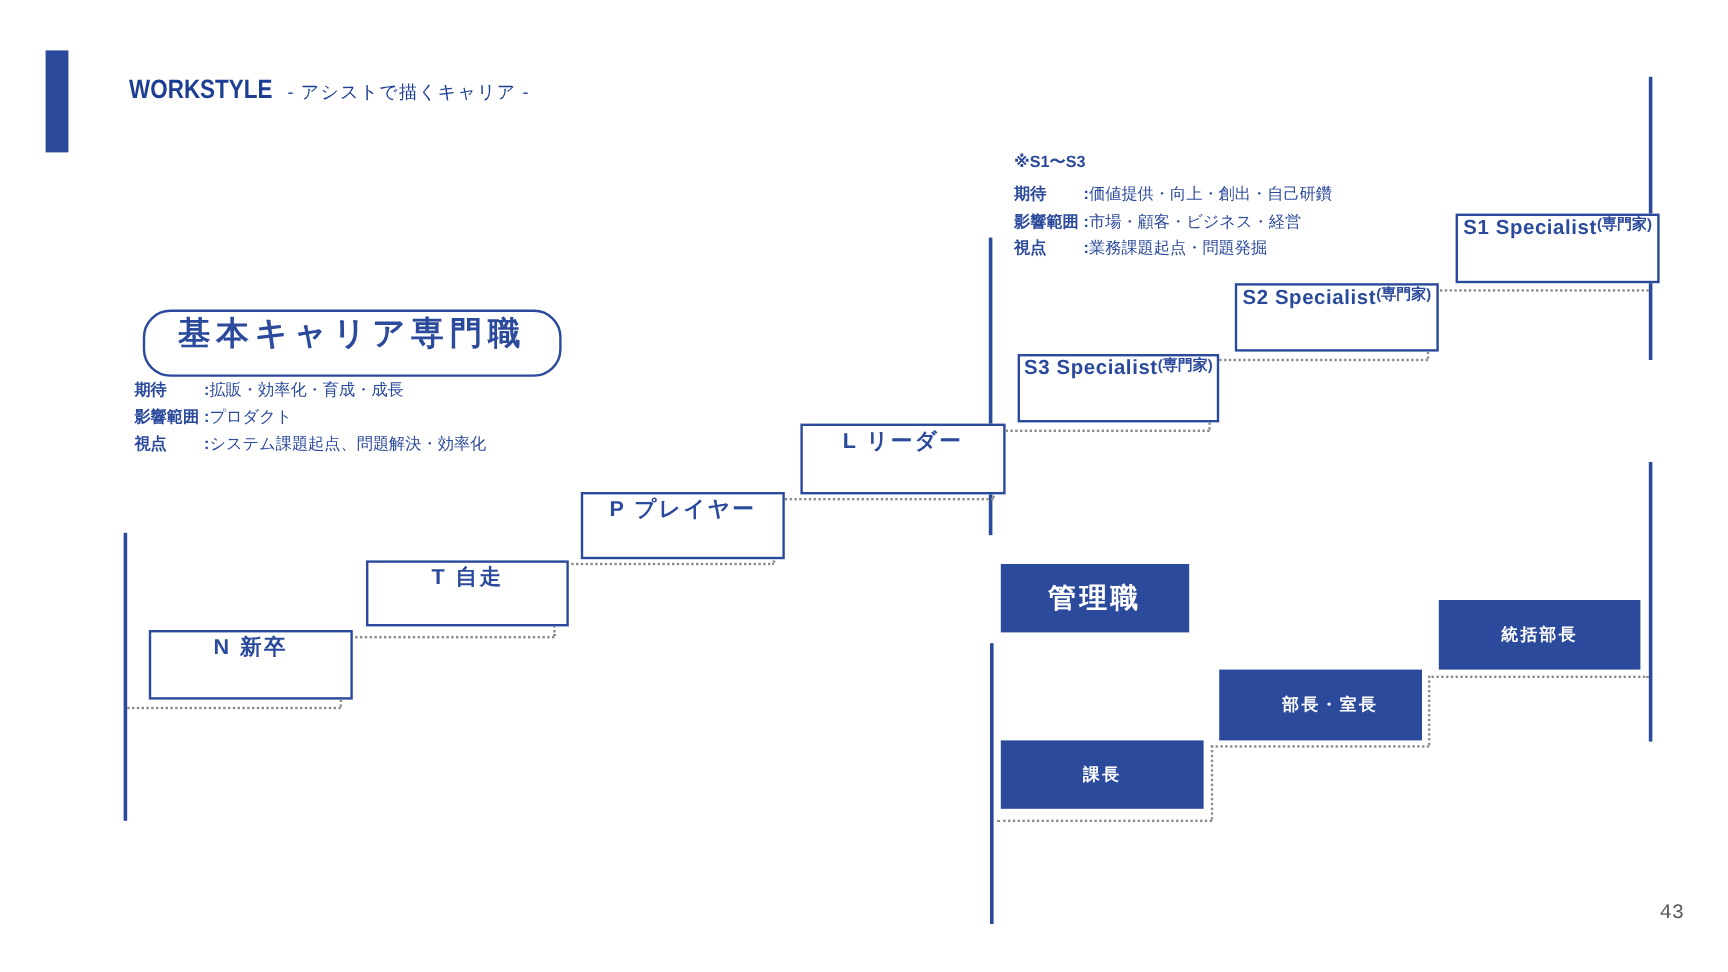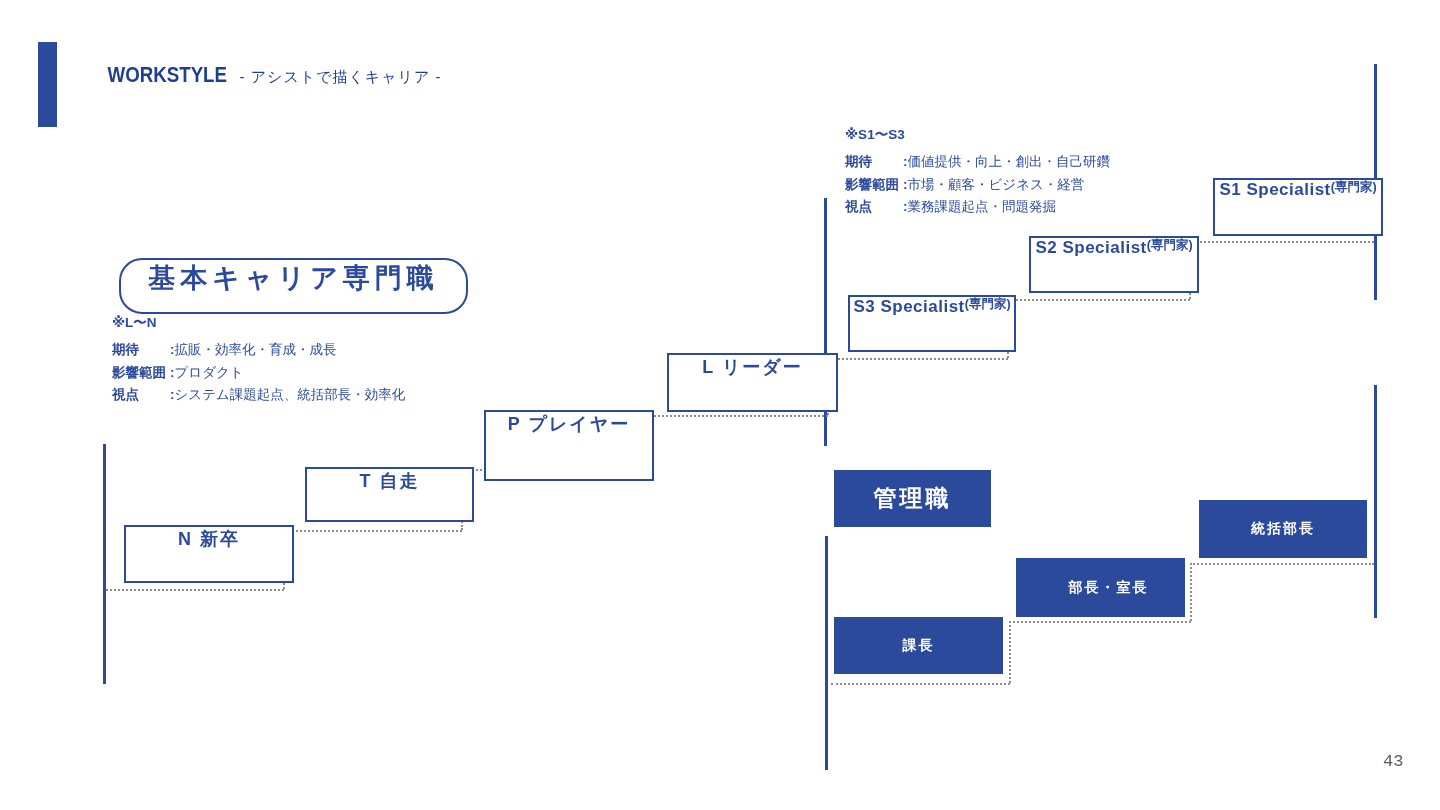--- a/index.html
+++ b/index.html
@@ -46,35 +46,34 @@
 
 <div id="slide" style="--accent: #2b4a9c; --accent-dark: #1e3e94; --dotted: #8e8e88; --pagenum: #595959;">
 
   <div class="abs accent-bar"></div>
   <div class="abs eyebrow-row">
     <span class="eyebrow">WORKSTYLE</span>
     <span class="eyebrow-sub">- アシストで描くキャリア -</span>
   </div>
 
   <div class="abs notes notes-basic">
-    <div class="scope">※L〜N</div>
     <div class="nrow">
       <span class="nlabel">期待</span>
         <span class="ncolon">:</span>
         <span>拡販・効率化・育成・成長</span>
     </div>
     <div class="nrow">
       <span class="nlabel">影響範囲</span>
         <span class="ncolon">:</span>
         <span>プロダクト</span>
     </div>
     <div class="nrow">
       <span class="nlabel">視点</span>
         <span class="ncolon">:</span>
-        <span>システム課題起点、統括部長・効率化</span>
+        <span>システム課題起点、問題解決・効率化</span>
     </div>
   </div>
 
   <div class="abs notes notes-specialist">
     <div class="scope">※S1〜S3</div>
     <div class="nrow">
       <span class="nlabel">期待</span>
         <span class="ncolon">:</span>
         <span>価値提供・向上・創出・自己研鑽</span>
     </div>
@@ -119,21 +118,21 @@
   <div class="abs obox track-label" style="left:103px;top:258px;width:349px;height:56px;border-radius:23px;">
     <span>基本キャリア専門職</span>
   </div>
 
   <div class="abs obox step-label" style="left:108px;top:525px;width:170px;height:58px;">
     <span>N 新卒</span>
   </div>
   <div class="abs obox step-label" style="left:289px;top:467px;width:169px;height:55px;">
     <span>T 自走</span>
   </div>
-  <div class="abs obox step-label" style="left:468px;top:410px;width:170px;height:71px;">
+  <div class="abs obox step-label" style="left:468px;top:410px;width:170px;height:56px;">
     <span>P プレイヤー</span>
   </div>
   <div class="abs obox step-label" style="left:651px;top:353px;width:171px;height:59px;">
     <span>L リーダー</span>
   </div>
 
   <div class="abs obox" style="left:832px;top:295px;width:168px;height:57px;">
     <div class="spec-title">S3 Specialist</div>
     <div class="spec-sub">(専門家)</div>
   </div>

